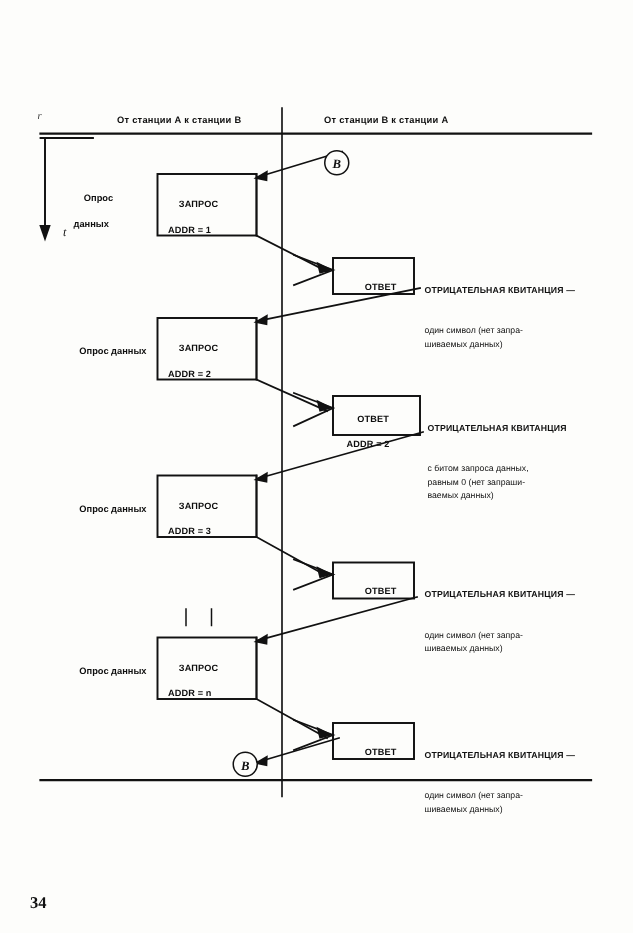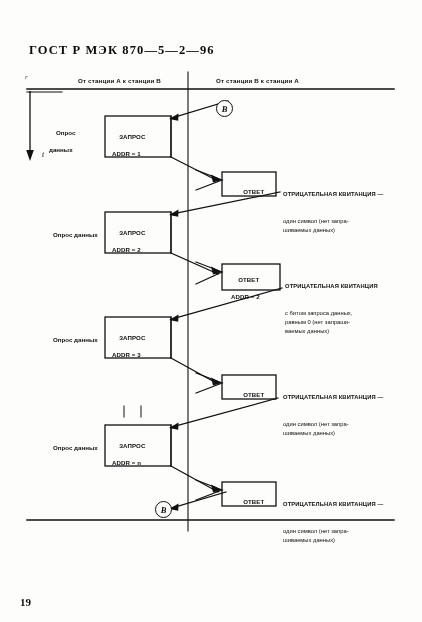--- a/index.html
+++ b/index.html
@@ -192,21 +192,20 @@
         <line x1="141" y1="406" x2="141" y2="417"></line>
       </g>
 
       <path d="M226,492 L172,508" stroke-width="1.2"></path>
       <polygon points="169,509 178.5,503.5 178.2,510.8" fill="#111" stroke="none"></polygon>
     </g>
   </svg>
 
   <div class="txt" id="corner-mark-tl">r</div>
 
-  <div class="txt" id="std-header">ГОСТ Р МЭК 870—5—2—96</div>
 
   <div class="txt col-head" id="col-head-ab">От станции А к станции В</div>
   <div class="txt col-head" id="col-head-ba">От станции В к станции А</div>
 
   <div class="txt" id="time-label">t</div>
 
   <div class="circle-b" id="circle-b-top">В</div>
   <div class="circle-b" id="circle-b-bottom">В</div>
 
   <div class="txt poll-label" style="left:49px; top:122px;">
@@ -269,15 +268,15 @@
   </div>
   <div class="txt box-text" style="left:236px; top:491px;">
     <span>ОТВЕТ</span>
   </div>
   <div class="txt annot" style="left:283px; top:482px;">
     <span class="hd">ОТРИЦАТЕЛЬНАЯ КВИТАНЦИЯ —</span>
     <span class="bd" style="white-space: pre;">один символ (нет запра-
 шиваемых данных)</span>
   </div>
 
-  <div class="txt" id="page-number">19</div>
+  <div class="txt" id="page-number">34</div>
 
 </div>
 
 </body></html>

